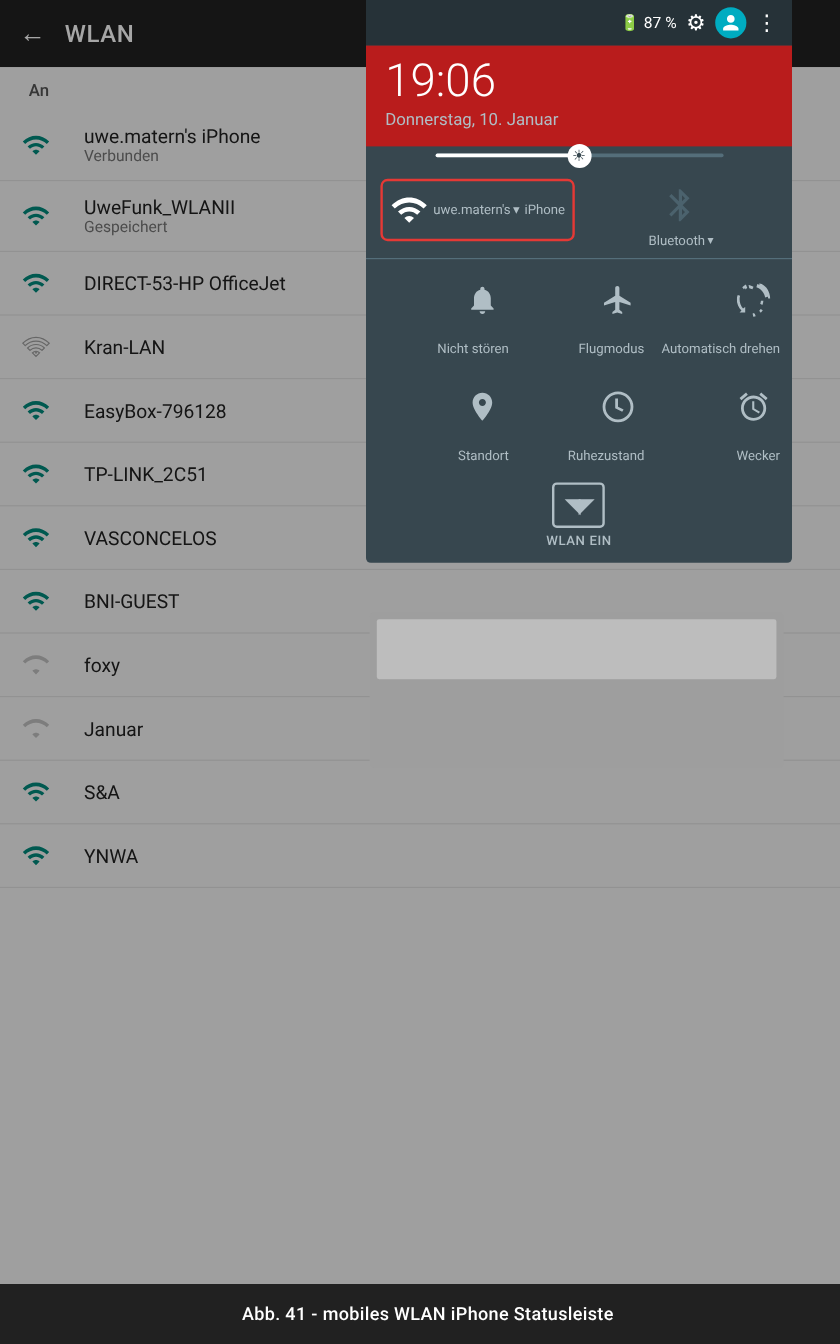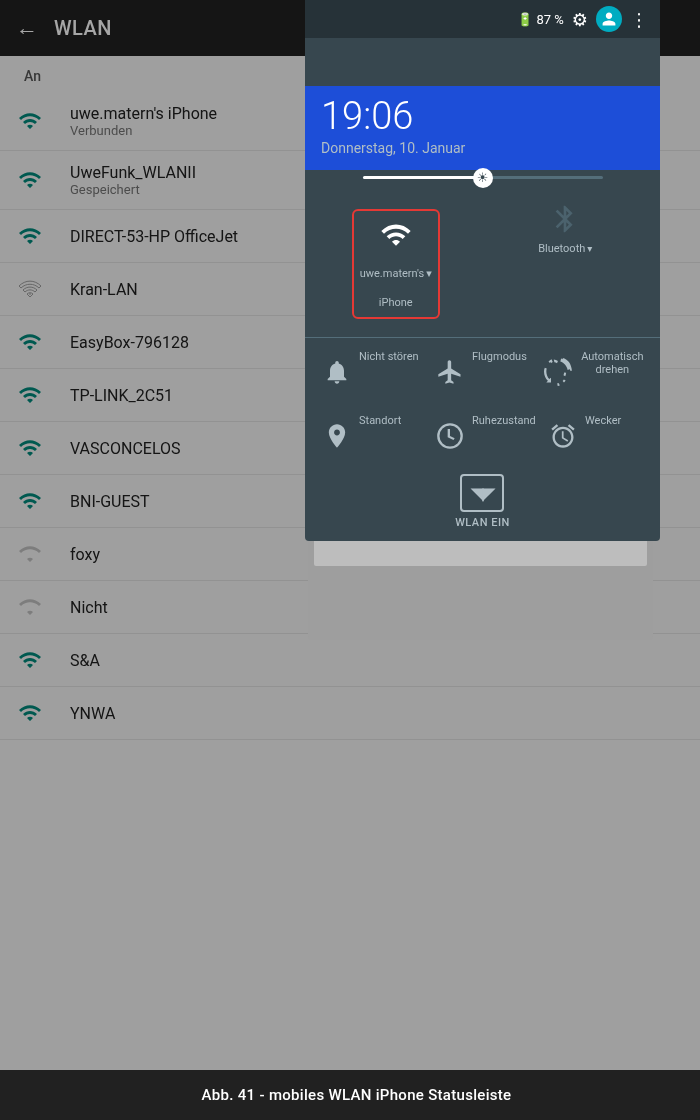--- a/index.html
+++ b/index.html
@@ -136,22 +136,21 @@
       font-size: 14px;
     }
     .status-overflow {
       color: white;
       font-size: 18px;
     }
 
     
     .time-date-area {
       padding: 10px 16px 14px;
-      background: #1d4ed8;
-      margin-top: 48px;
+      background: #b91c1c;
     }
     .time-display {
       color: white;
       font-size: 38px;
       font-weight: 300;
       line-height: 1.1;
     }
     .date-display {
       color: #b0bec5;
       font-size: 14px;
@@ -195,25 +194,25 @@
     .brightness-thumb-icon {
       font-size: 13px;
       color: #37474f;
     }
 
     
     .wifi-toggle-box {
       border: 2.5px solid #e53935;
       border-radius: 6px;
       display: flex;
-      flex-direction: column;
+      flex-direction: row;
       align-items: center;
       padding: 8px 6px;
-      margin: 16px 4px;
-      gap: 16px;
+      margin: 4px 4px;
+      gap: 4px;
     }
     .wifi-toggle-name {
       color: #b0bec5;
       font-size: 11px;
       text-align: center;
       line-height: 1.2;
     }
 
     
     .toggles-row1 {
@@ -231,23 +230,24 @@
 
     
     .toggles-row2 {
       display: flex;
       justify-content: space-around;
       padding: 4px 8px;
     }
     .toggle-cell {
       flex: 1;
       display: flex;
-      align-items: flex-start;
+      flex-direction: column;
+      align-items: flex-end;
       padding: 6px 2px;
-      gap: 0;
+      gap: 12px;
     }
     .toggle-cell-icon {
       width: 44px;
       height: 44px;
       display: flex;
       align-items: center;
       justify-content: center;
       font-size: 26px;
       color: white;
     }
@@ -437,21 +437,21 @@
       </div>
     </div>
 
     <div class="wifi-item">
       <div class="wifi-icon">
         <svg viewBox="0 0 24 24" fill="#9e9e9e" opacity="0.6">
             <path d="M1 9l2 2c5-5 13-5 18 0l2-2C16.5 2.5 7.5 2.5 1 9zm8 8l3 3 3-3c-1.7-1.7-4.3-1.7-6 0z"></path>
           </svg>
       </div>
       <div class="wifi-info">
-        <span class="wifi-name">Nicht</span>
+        <span class="wifi-name">Januar</span>
       </div>
     </div>
 
     <div class="wifi-item">
       <div class="wifi-icon">
         <svg viewBox="0 0 24 24" fill="#00897b">
             <path d="M1 9l2 2c5-5 13-5 18 0l2-2C16.5 2.5 7.5 2.5 1 9zm8 8l3 3 3-3c-1.7-1.7-4.3-1.7-6 0zm-4-4l2 2c2.8-2.8 7.2-2.8 10 0l2-2C15.1 9.1 8.9 9.1 5 13z"></path>
           </svg>
       </div>
       <div class="wifi-info">

